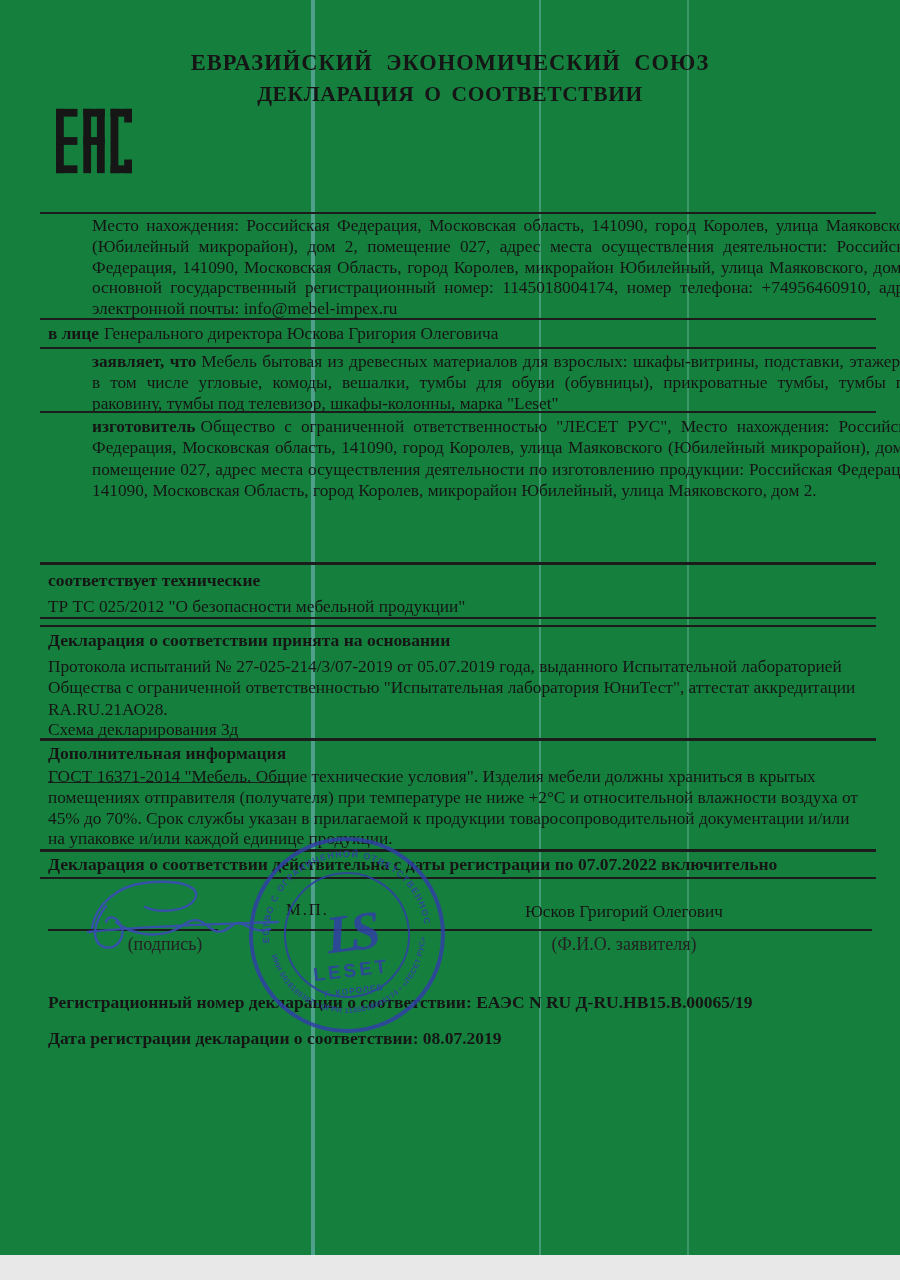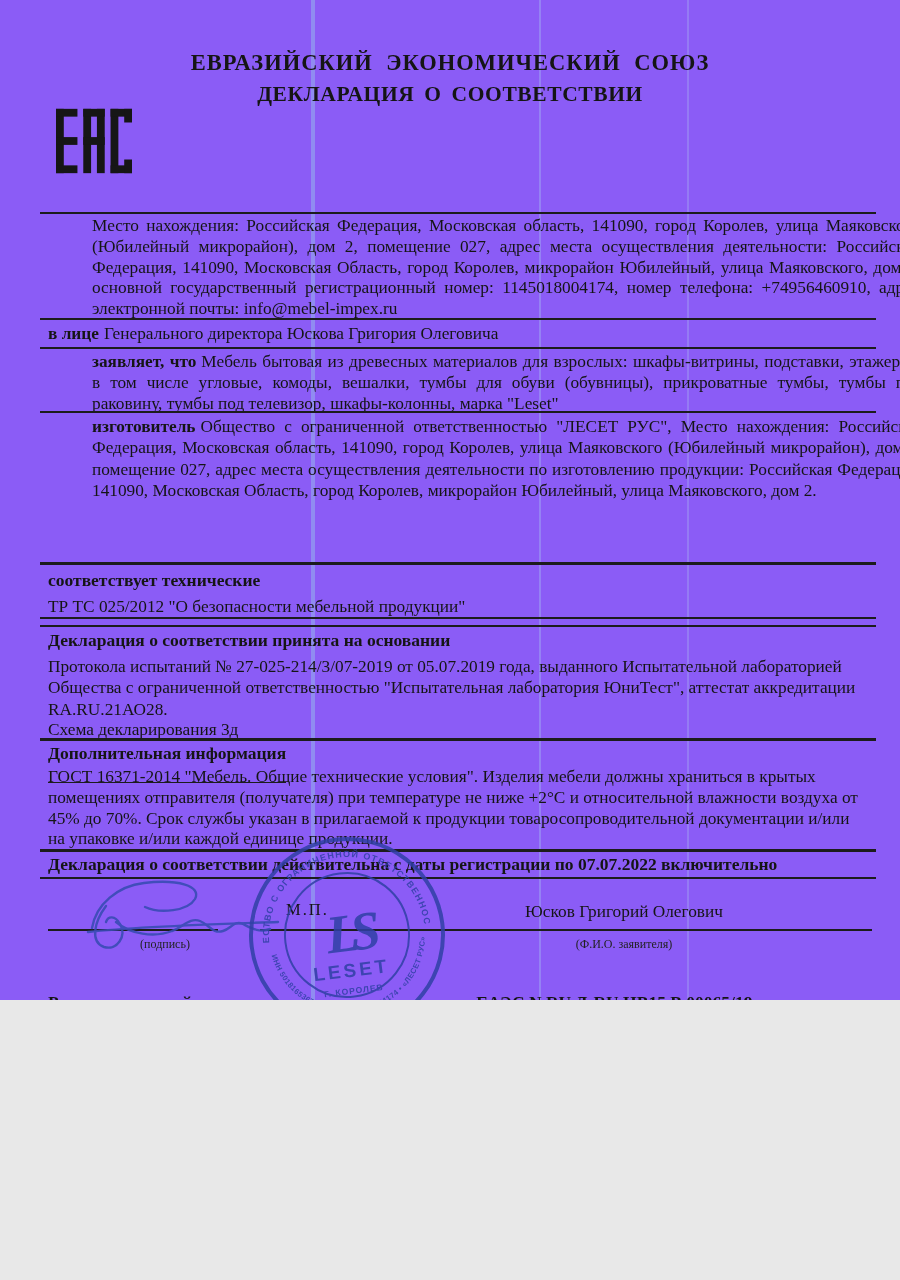--- a/index.html
+++ b/index.html
@@ -1,30 +1,30 @@
 <!DOCTYPE html>
 <html><head>
 <meta charset="utf-8">
 <style>
   html,body{margin:0;padding:0;background:#e8e8e8;}
   .page{
-    position:relative;width:900px;height:1000px;margin:0 auto;
-    background:#8b5cf6;overflow:hidden;
+    position:relative;width:900px;height:1255px;margin:0 auto;
+    background:#15803d;overflow:hidden;
     font-family:"Liberation Serif", serif;color:#151515;
   }
   .scanline{position:absolute;top:0;height:1280px;pointer-events:none;}
   .title{position:absolute;left:0;width:100%;text-align:center;font-weight:bold;white-space:nowrap;}
   .t1{top:50px;font-size:22.5px;letter-spacing:1px;word-spacing:7px;}
   .t2{top:82px;font-size:21.5px;letter-spacing:0.6px;word-spacing:4px;}
   .line{position:absolute;background:#1c1c1c;}
   .txt{position:absolute;font-size:17.3px;line-height:21px;}
   .just{text-align:justify;margin-left:44px;}
   .b{font-weight:bold;margin-right:5px;}
   .heading{font-weight:bold;font-size:17.5px;}
-  .caption{font-size:12px;color:#222;}
+  .caption{font-size:18px;color:#222;}
   .center{text-align:center;}
   .nowrap{white-space:nowrap;}
   .stampwrap{position:absolute;left:245px;top:833px;width:204px;height:204px;
     transform:rotate(-7deg);opacity:0.85;z-index:3;}
   .sigwrap{position:absolute;left:82px;top:872px;width:240px;height:95px;z-index:2;}
   .mp{position:absolute;left:286px;top:900px;font-size:16.5px;letter-spacing:2px;z-index:1;}
 </style>
 </head>
 <body>
 

